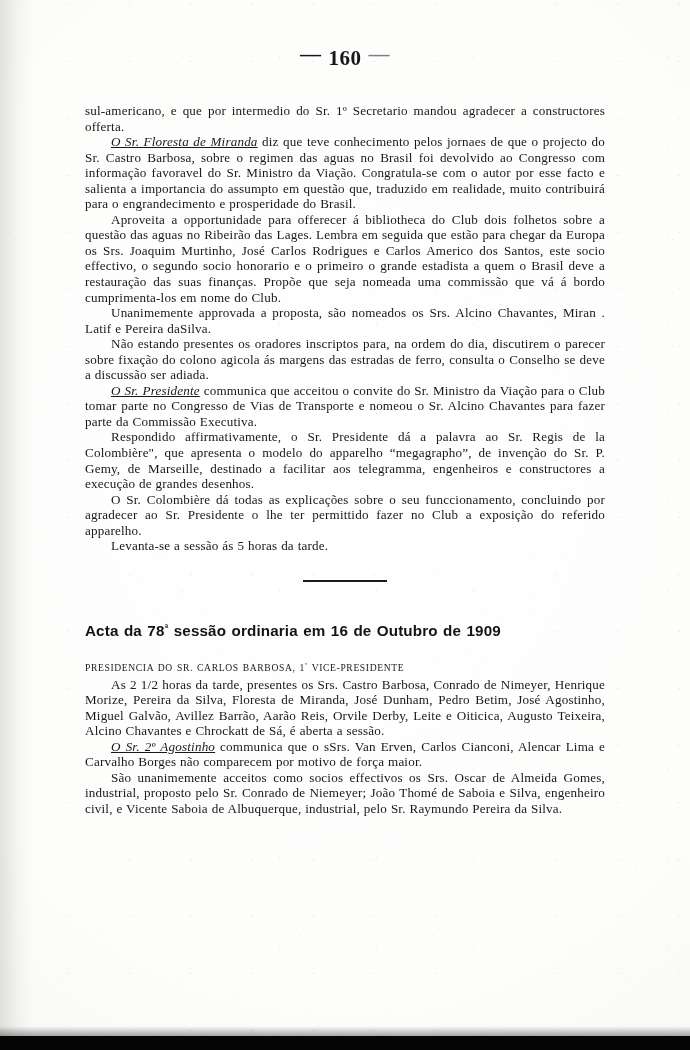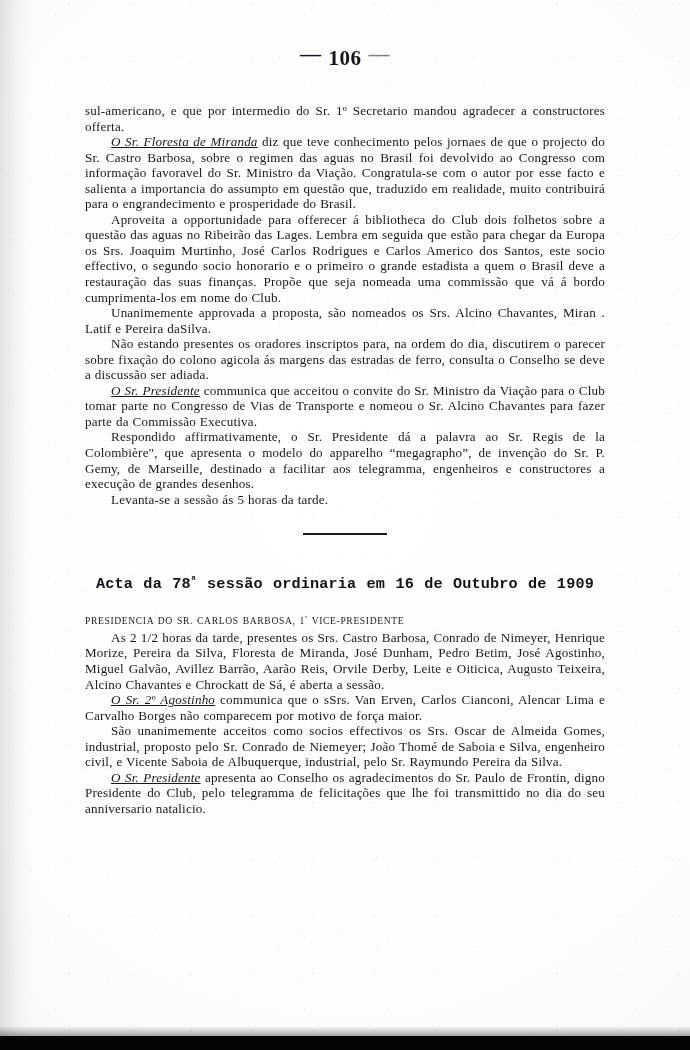--- a/index.html
+++ b/index.html
@@ -113,26 +113,26 @@
   }
 
   hr.divider {
     border: 0;
     border-top: 2.2px solid #1a191c;
     width: 84px;
     margin: 26px auto 0 auto;
   }
 
   h2.session-heading {
-    font-family: Liberation Mono, monospace;
+    font-family: Liberation Sans, sans-serif;
     font-weight: bold;
     font-size: 15.2px;
     letter-spacing: .15px;
     word-spacing: 1px;
-    text-align: center;
+    text-align: left;
     color: #131216;
     margin: 40px 0 0 0;
     line-height: 1.1;
   }
   h2.session-heading sup {
     font-size: 10px;
     vertical-align: 5px;
   }
 
   p.presidency {
@@ -153,45 +153,45 @@
 </style>
 </head>
 <body>
 
 <div class="page">
   <div class="gutter-shade"></div>
 
   <div class="column">
 
     <div class="folio">
-      <span class="rule-l">—</span><span class="num">106</span><span class="rule-r">—</span>
+      <span class="rule-l">—</span><span class="num">160</span><span class="rule-r">—</span>
     </div>
 
     <div class="body-block">
       <p class="para noindent">sul-americano, e que por intermedio do Sr. 1º Secretario mandou agradecer a constructores offerta.</p>
       <p class="para"><em>O Sr. Floresta de Miranda</em> diz que teve conhecimento pelos jornaes de que o projecto do Sr. Castro Barbosa, sobre o regimen das aguas no Brasil foi devolvido ao Congresso com informação favoravel do Sr. Ministro da Viação. Congratula-se com o autor por esse facto e salienta a importancia do assumpto em questão que, traduzido em realidade, muito contribuirá para o engrandecimento e prosperidade do Brasil.</p>
       <p class="para">Aproveita a opportunidade para offerecer á bibliotheca do Club dois folhetos sobre a questão das aguas no Ribeirão das Lages. Lembra em seguida que estão para chegar da Europa os Srs. Joaquim Murtinho, José Carlos Rodrigues e Carlos Americo dos Santos, este socio effectivo, o segundo socio honorario e o primeiro o grande estadista a quem o Brasil deve a restauração das suas finanças. Propõe que seja nomeada uma commissão que vá á bordo cumprimenta-los em nome do Club.</p>
       <p class="para">Unanimemente approvada a proposta, são nomeados os Srs. Alcino Chavantes, Miran . Latif e Pereira daSilva.</p>
       <p class="para">Não estando presentes os oradores inscriptos para, na ordem do dia, discutirem o parecer sobre fixação do colono agicola ás margens das estradas de ferro, consulta o Conselho se deve a discussão ser adiada.</p>
       <p class="para"><em>O Sr. Presidente</em> communica que acceitou o convite do Sr. Ministro da Viação para o Club tomar parte no Congresso de Vias de Transporte e nomeou o Sr. Alcino Chavantes para fazer parte da Commissão Executiva.</p>
       <p class="para">Respondido affirmativamente, o Sr. Presidente dá a palavra ao Sr. Regis de la Colombière", que apresenta o modelo do apparelho “megagrapho”, de invenção do Sr. P. Gemy, de Marseille, destinado a facilitar aos telegramma, engenheiros e constructores a execução de grandes desenhos.</p>
+      <p class="para">O Sr. Colombière dá todas as explicações sobre o seu funccionamento, concluindo por agradecer ao Sr. Presidente o lhe ter permittido fazer no Club a exposição do referido apparelho.</p>
       <p class="para">Levanta-se a sessão ás 5 horas da tarde.</p>
     </div>
 
     <hr class="divider">
 
     <h2 class="session-heading"><span>Acta da 78</span><sup>ª</sup><span> sessão ordinaria em 16 de Outubro de 1909</span></h2>
 
     <p class="presidency"><span>PRESIDENCIA DO SR. CARLOS BARBOSA, 1</span><sup>º</sup><span> VICE-PRESIDENTE</span></p>
 
     <div class="body-block after-heading">
       <p class="para">As 2 1/2 horas da tarde, presentes os Srs. Castro Barbosa, Conrado de Nimeyer, Henrique Morize, Pereira da Silva, Floresta de Miranda, José Dunham, Pedro Betim, José Agostinho, Miguel Galvão, Avillez Barrão, Aarão Reis, Orvile Derby, Leite e Oiticica, Augusto Teixeira, Alcino Chavantes e Chrockatt de Sá, é aberta a sessão.</p>
       <p class="para"><em>O Sr. 2º Agostinho</em> communica que o sSrs. Van Erven, Carlos Cianconi, Alencar Lima e Carvalho Borges não comparecem por motivo de força maior.</p>
       <p class="para">São unanimemente acceitos como socios effectivos os Srs. Oscar de Almeida Gomes, industrial, proposto pelo Sr. Conrado de Niemeyer; João Thomé de Saboia e Silva, engenheiro civil, e Vicente Saboia de Albuquerque, industrial, pelo Sr. Raymundo Pereira da Silva.</p>
-      <p class="para"><em>O Sr. Presidente</em> apresenta ao Conselho os agradecimentos do Sr. Paulo de Frontin, digno Presidente do Club, pelo telegramma de felicitações que lhe foi transmittido no dia do seu anniversario natalicio.</p>
     </div>
 
   </div>
 
   <div class="grain"></div>
   <div class="bottom-edge-fade"></div>
   <div class="bottom-edge"></div>
 </div>
 
 </body></html>

